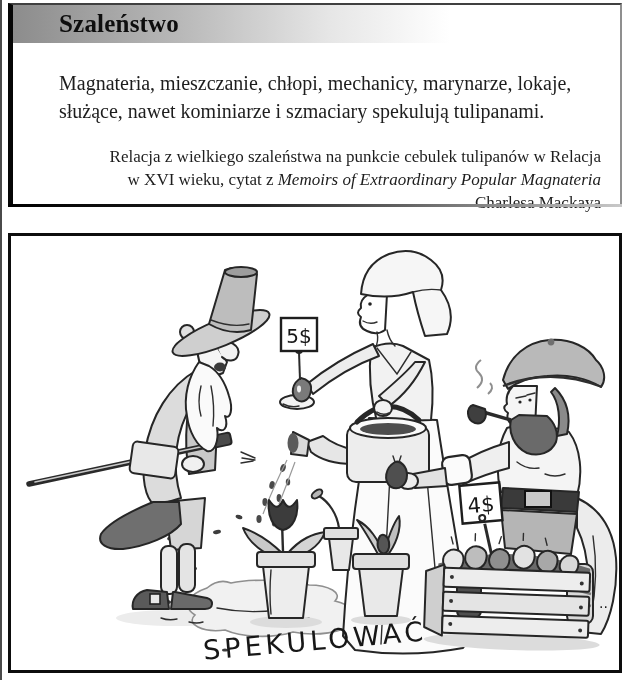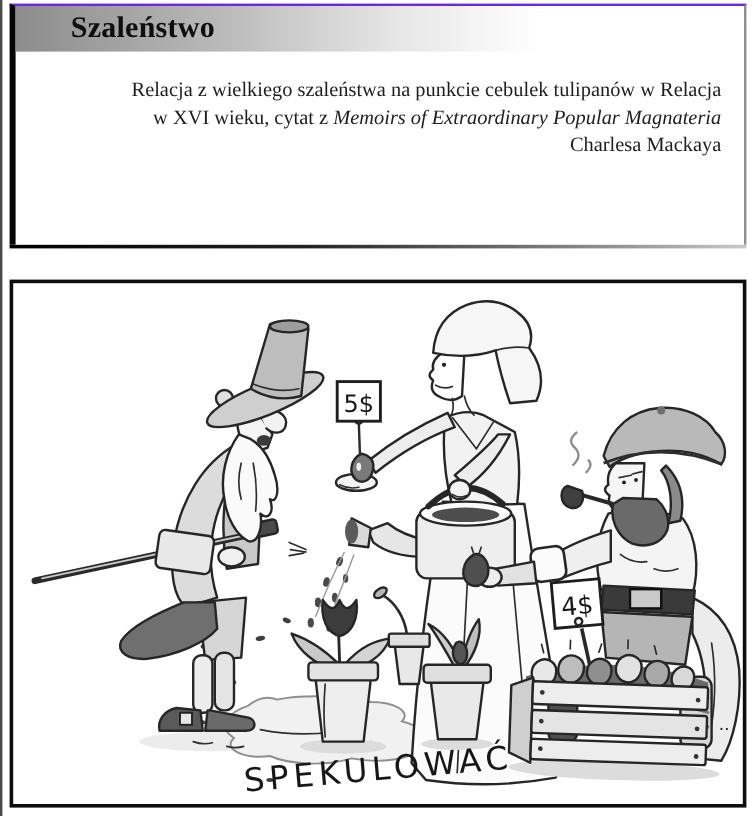--- a/index.html
+++ b/index.html
@@ -7,21 +7,21 @@
     width:630px;height:680px;position:relative;overflow:hidden;
     font-family:"Liberation Serif", serif;color:#1c1c1c;
   }
   .page-edge{position:absolute;left:0;top:0;width:2px;height:680px;background:#4a4a4a;}
 
   
   .text-block{
     position:absolute;left:8px;top:3px;width:614px;height:201px;
     box-sizing:border-box;background:#fff;
     border-left:5px solid #060606;
-    border-top:2px solid #6d28d9;
+    border-top:2px solid #404040;
     border-right:2px solid #8f8f8f;
   }
   .text-block .bottom-rule{
     position:absolute;left:-5px;right:-2px;bottom:-3px;height:3px;
     background:linear-gradient(to right,#000 0%,#222 40%,#9a9a9a 85%,#c9c9c9 100%);
   }
   .header-bar{
     height:38px;display:flex;align-items:center;
     background:linear-gradient(90deg,#8c8c8c 0%,#b9b9b9 28%,#e6e6e6 52%,#ffffff 72%);
     padding-left:46px;
@@ -50,20 +50,24 @@
   text.handwrite{font-family:"DejaVu Sans", sans-serif;fill:#171717;}
 </style>
 </head>
 <body>
 
 <div class="page-edge"></div>
 
 <div class="text-block">
   <div class="header-bar">
     <span class="title">Szaleństwo</span>
+  </div>
+  <div class="body-par">
+    <div>Magnateria, mieszczanie, chłopi, mechanicy, marynarze, lokaje,</div>
+    <div>służące, nawet kominiarze i szmaciary spekulują tulipanami.</div>
   </div>
   <div class="citation">
     <div>Relacja z wielkiego szaleństwa na punkcie cebulek tulipanów w Relacja</div>
     <div><span>w XVI wieku, cytat z </span><span class="work-title">Memoirs of Extraordinary Popular Magnateria</span></div>
     <div>Charlesa Mackaya</div>
   </div>
   <div class="bottom-rule"></div>
 </div>
 
 <div class="cartoon-frame">

